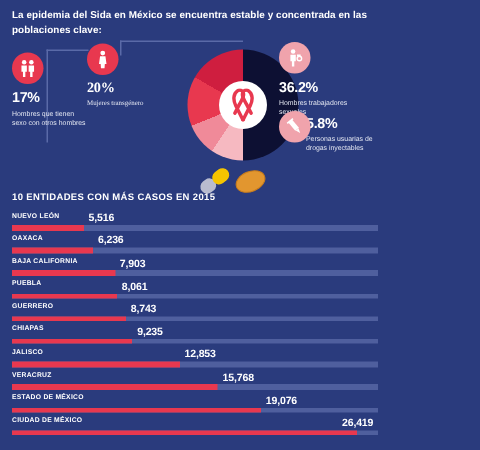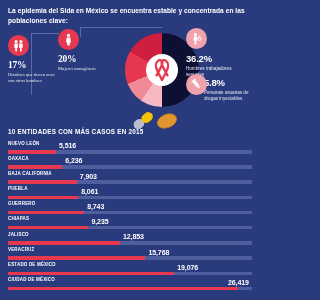--- a/index.html
+++ b/index.html
@@ -60,21 +60,21 @@
     letter-spacing: -0.2px;
   }
   .stat-label {
     font-size: 4.6px;
     line-height: 1.5;
     margin-top: 1.5px;
     color: #e4e7f2;
     max-width: 52px;
   }
 
-  #stat-msm  { left: 8px;   top: 10px; font-family: Liberation Serif, serif; }
+  #stat-msm  { left: 8px;   top: 10px; }
   #stat-trans{ left: 58px;  top: 4px; font-family: Liberation Serif, serif; }
   #stat-sw   { left: 186px; top: 3px; }
   #stat-pwid { left: 204px; top: 48px; }
   #stat-pwid .stat-value, #stat-pwid .stat-label { margin-left: 0; }
 
   
   .pie-wrap {
     position: absolute;
     left: 125px;
     top: 8px;

